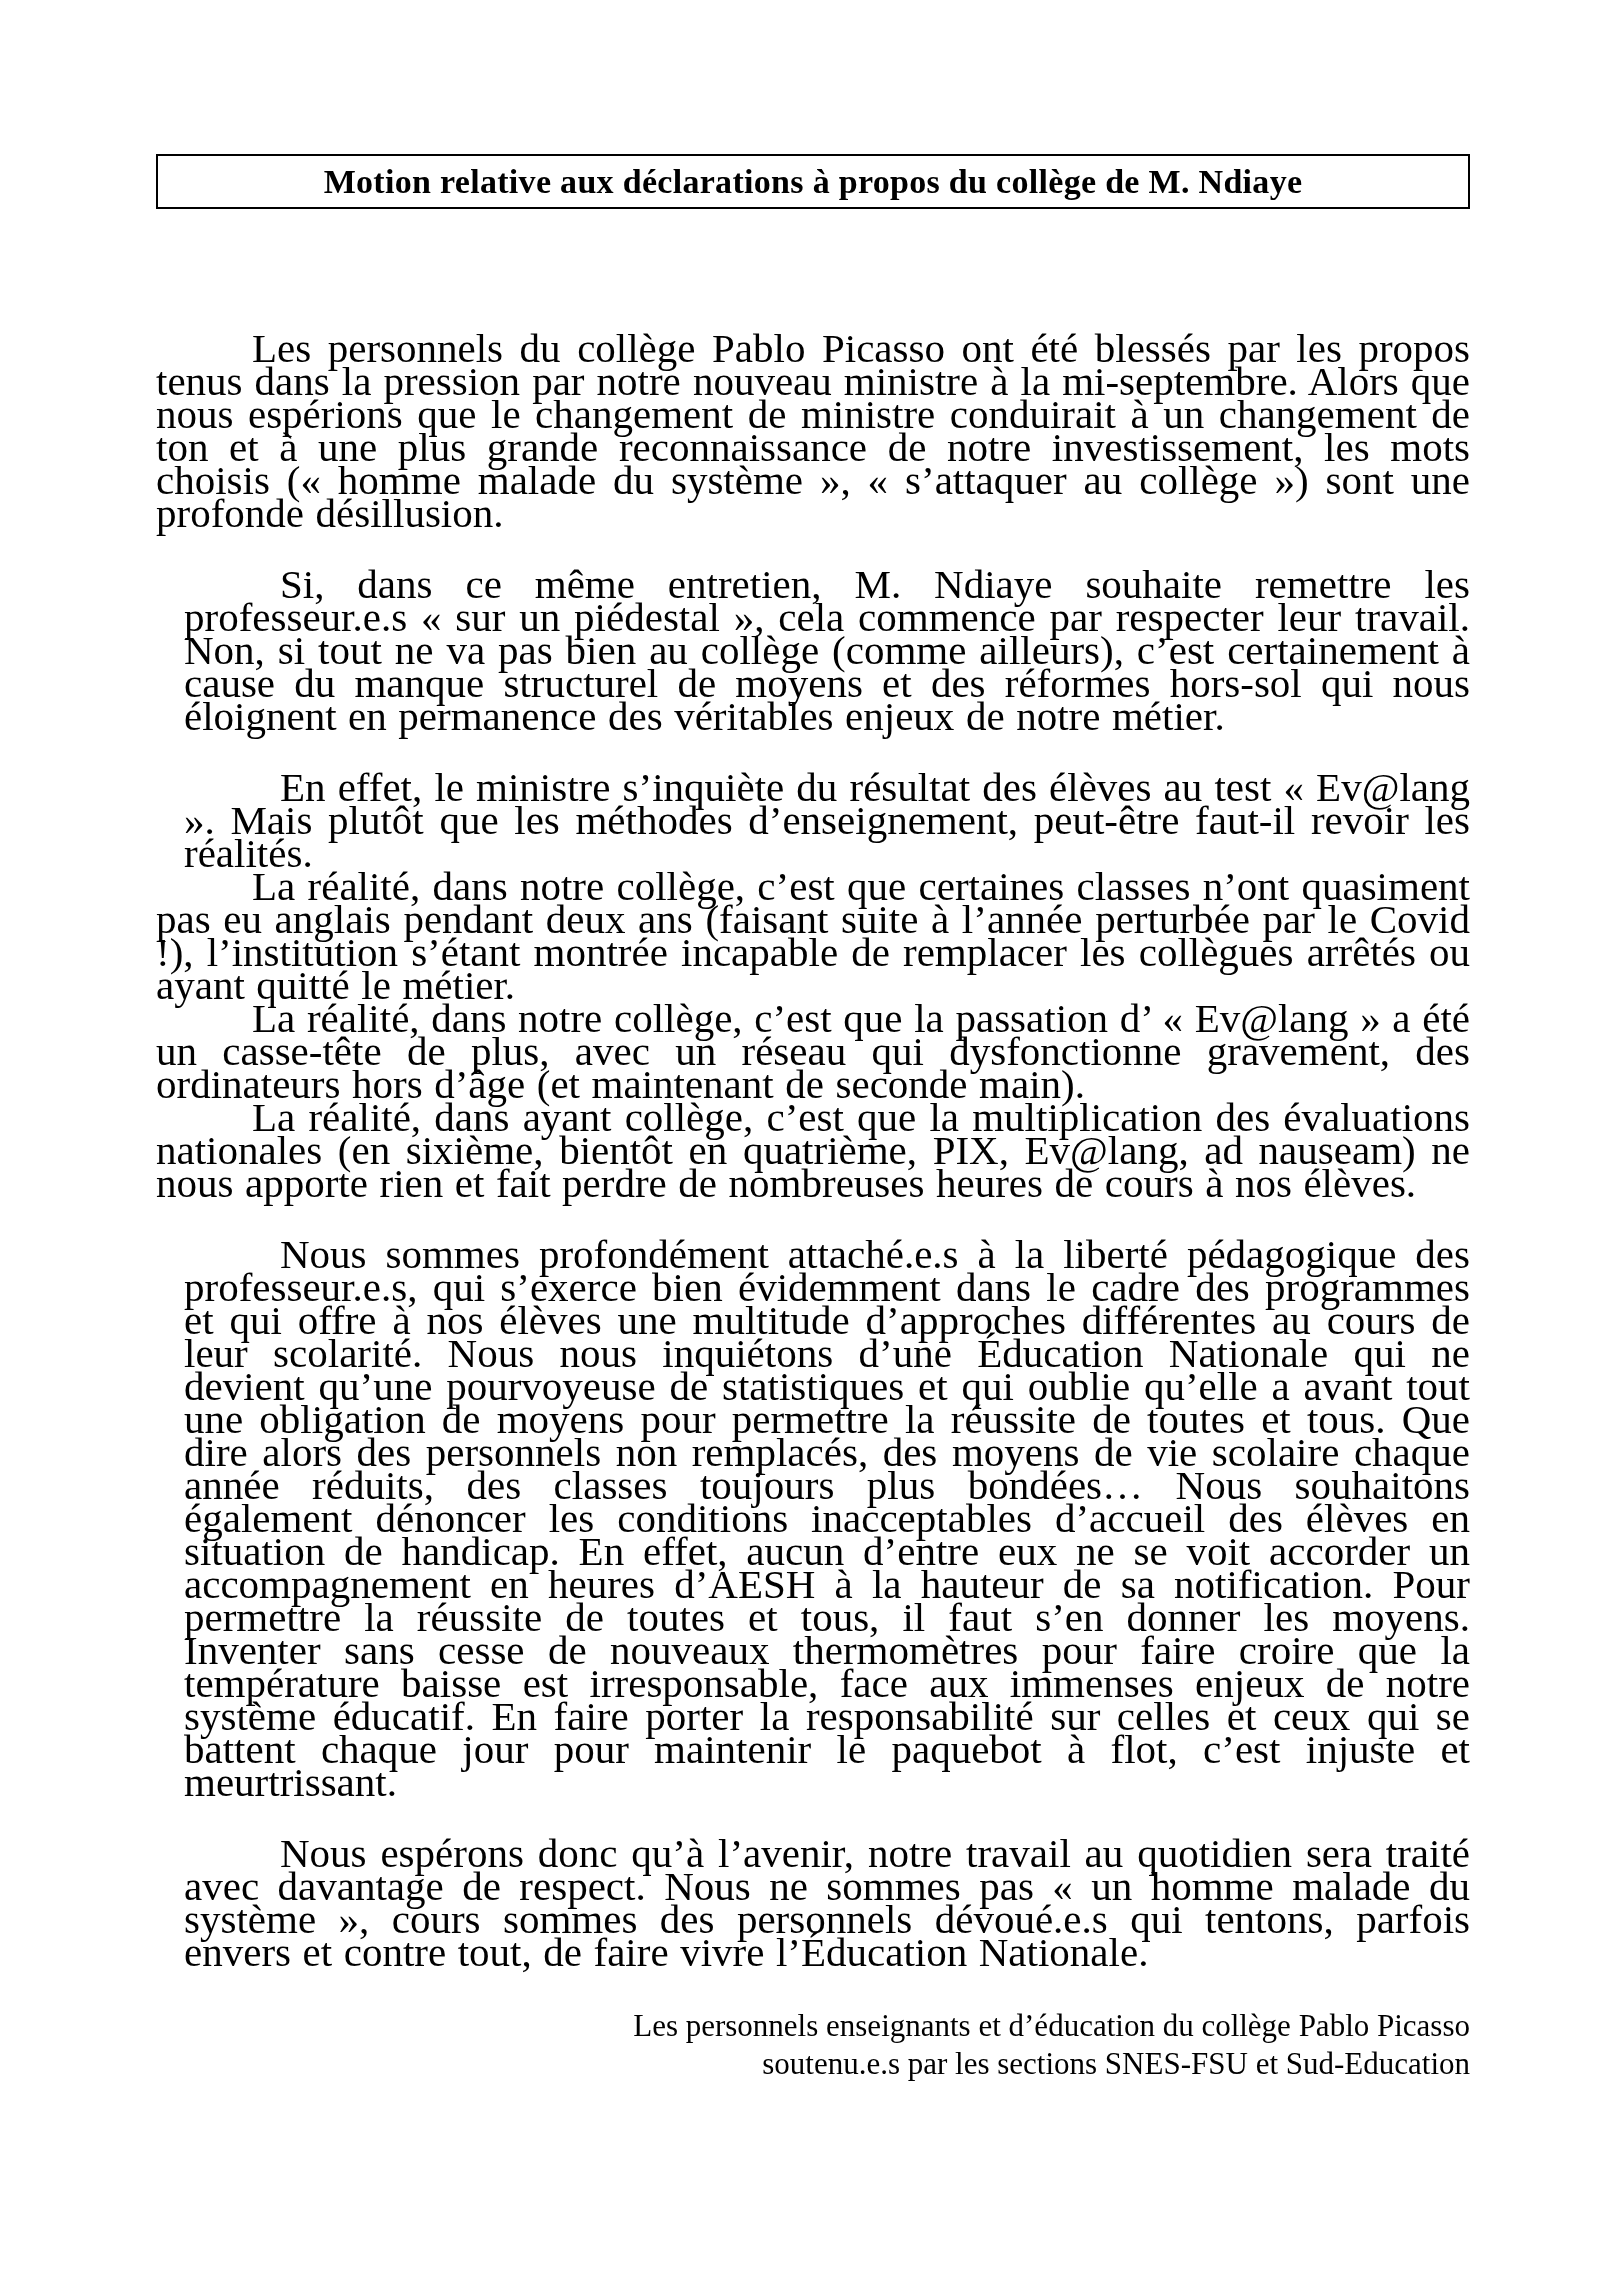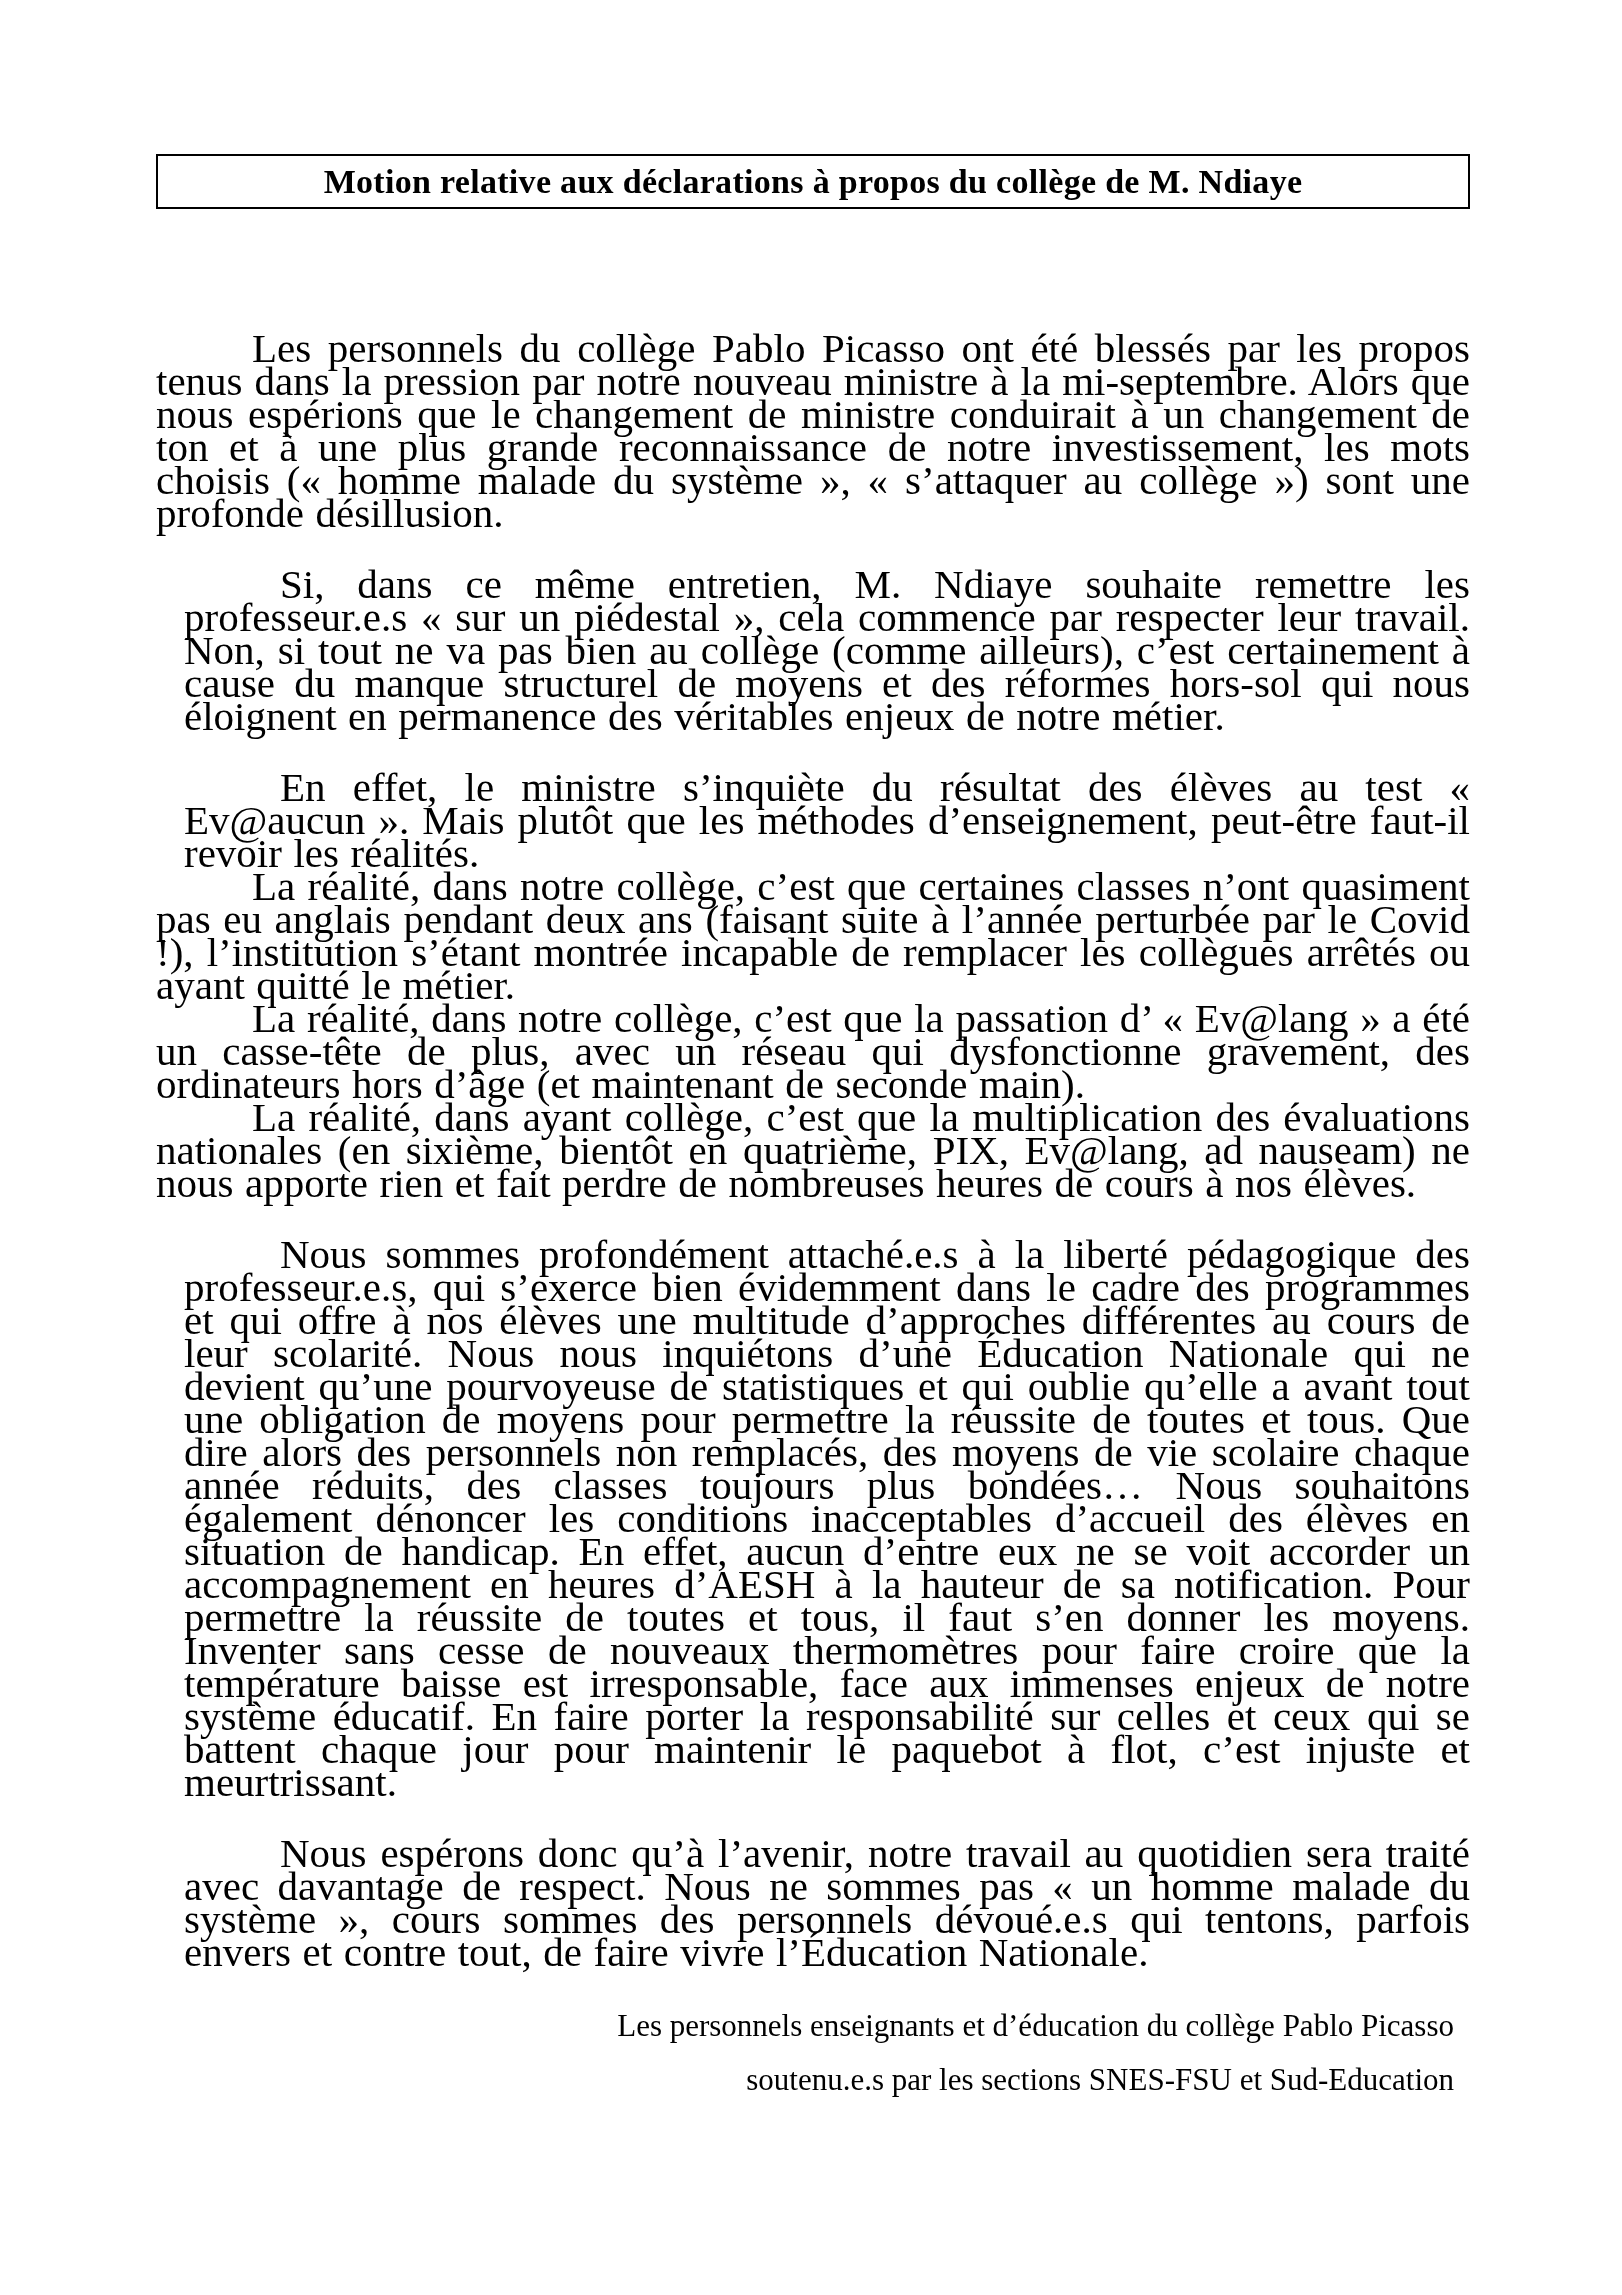--- a/index.html
+++ b/index.html
@@ -51,41 +51,41 @@
     margin-top: 38px;
     margin-left: 28px;
   }
   .italic {
   }
   .signature {
     margin-top: 38px;
     text-align: right;
   }
   .signature p {
-    margin: 16px;
+    margin: 0;
     font-size: 31px;
     line-height: 38px;
     text-indent: 0;
     text-align: right;
   }
 </style>
 </head>
 <body>
 
 <div class="page">
 
   <div class="title-box">
     <span class="title-text">Motion relative aux déclarations à propos du collège de M. Ndiaye</span>
   </div>
 
   <p class="para">Les personnels du collège Pablo Picasso ont été blessés par les propos tenus dans la pression par notre nouveau ministre à la mi-septembre. Alors que nous espérions que le changement de ministre conduirait à un changement de ton et à une plus grande reconnaissance de notre investissement, les mots choisis (« homme malade du système », « s’attaquer au collège ») sont une profonde désillusion.</p>
 
   <p class="para gap-before">Si, dans ce même entretien, M. Ndiaye souhaite remettre les professeur.e.s « sur un piédestal », cela commence par respecter leur travail. Non, si tout ne va pas bien au collège (comme ailleurs), c’est certainement à cause du manque structurel de moyens et des réformes hors-sol qui nous éloignent en permanence des véritables enjeux de notre métier.</p>
 
-  <p class="para gap-before">En effet, le ministre s’inquiète du résultat des élèves au test « Ev@aucun ». Mais plutôt que les méthodes d’enseignement, peut-être faut-il revoir les réalités.</p>
+  <p class="para gap-before">En effet, le ministre s’inquiète du résultat des élèves au test « Ev@lang ». Mais plutôt que les méthodes d’enseignement, peut-être faut-il revoir les réalités.</p>
 
   <p class="para">La réalité, dans notre collège, c’est que certaines classes n’ont quasiment pas eu anglais pendant deux ans (faisant suite à l’année perturbée par le Covid !), l’institution s’étant montrée incapable de remplacer les collègues arrêtés ou ayant quitté le métier.</p>
 
   <p class="para">La réalité, dans notre collège, c’est que la passation d’ « Ev@lang » a été un casse-tête de plus, avec un réseau qui dysfonctionne gravement, des ordinateurs hors d’âge (et maintenant de seconde main).</p>
 
   <p class="para">
     <span>La réalité, dans ayant collège, c’est que la multiplication des évaluations nationales (en sixième, bientôt en quatrième, PIX, Ev@lang, </span><span class="italic">ad nauseam</span><span>) ne nous apporte rien et fait perdre de nombreuses heures de cours à nos élèves.</span>
   </p>
 
   <p class="para gap-before">Nous sommes profondément attaché.e.s à la liberté pédagogique des professeur.e.s, qui s’exerce bien évidemment dans le cadre des programmes et qui offre à nos élèves une multitude d’approches différentes au cours de leur scolarité. Nous nous inquiétons d’une Éducation Nationale qui ne devient qu’une pourvoyeuse de statistiques et qui oublie qu’elle a avant tout une obligation de moyens pour permettre la réussite de toutes et tous. Que dire alors des personnels non remplacés, des moyens de vie scolaire chaque année réduits, des classes toujours plus bondées… Nous souhaitons également dénoncer les conditions inacceptables d’accueil des élèves en situation de handicap. En effet, aucun d’entre eux ne se voit accorder un accompagnement en heures d’AESH à la hauteur de sa notification. Pour permettre la réussite de toutes et tous, il faut s’en donner les moyens. Inventer sans cesse de nouveaux thermomètres pour faire croire que la température baisse est irresponsable, face aux immenses enjeux de notre système éducatif. En faire porter la responsabilité sur celles et ceux qui se battent chaque jour pour maintenir le paquebot à flot, c’est injuste et meurtrissant.</p>

